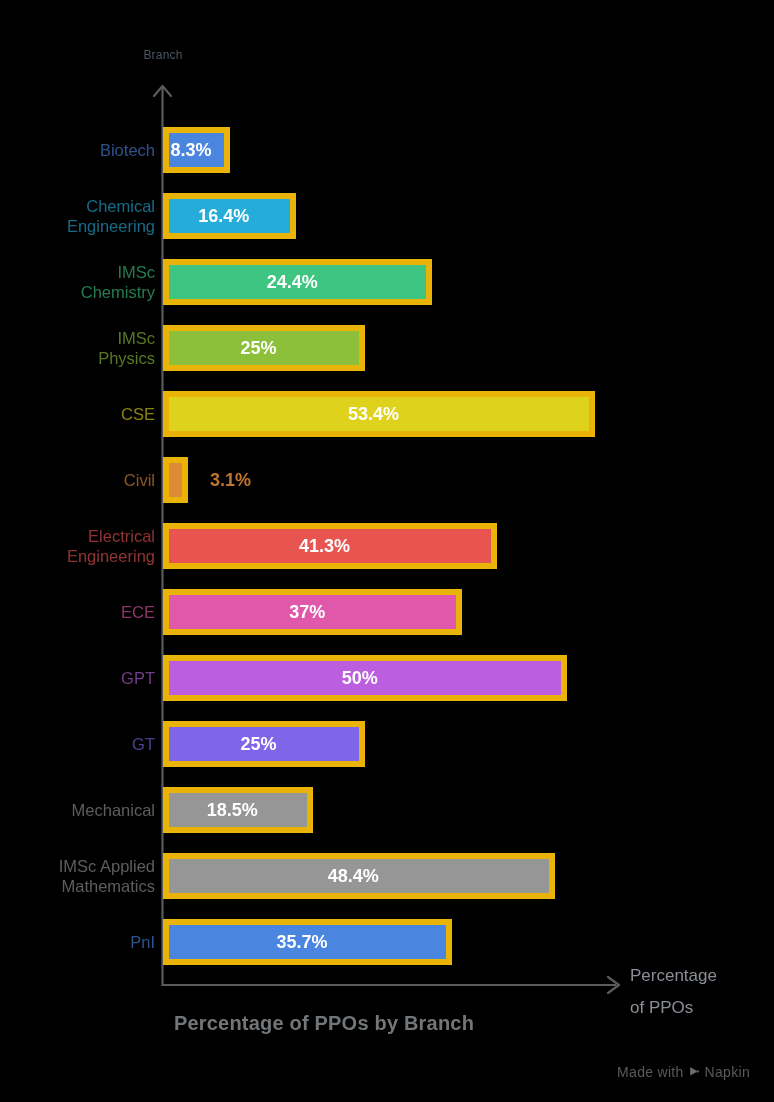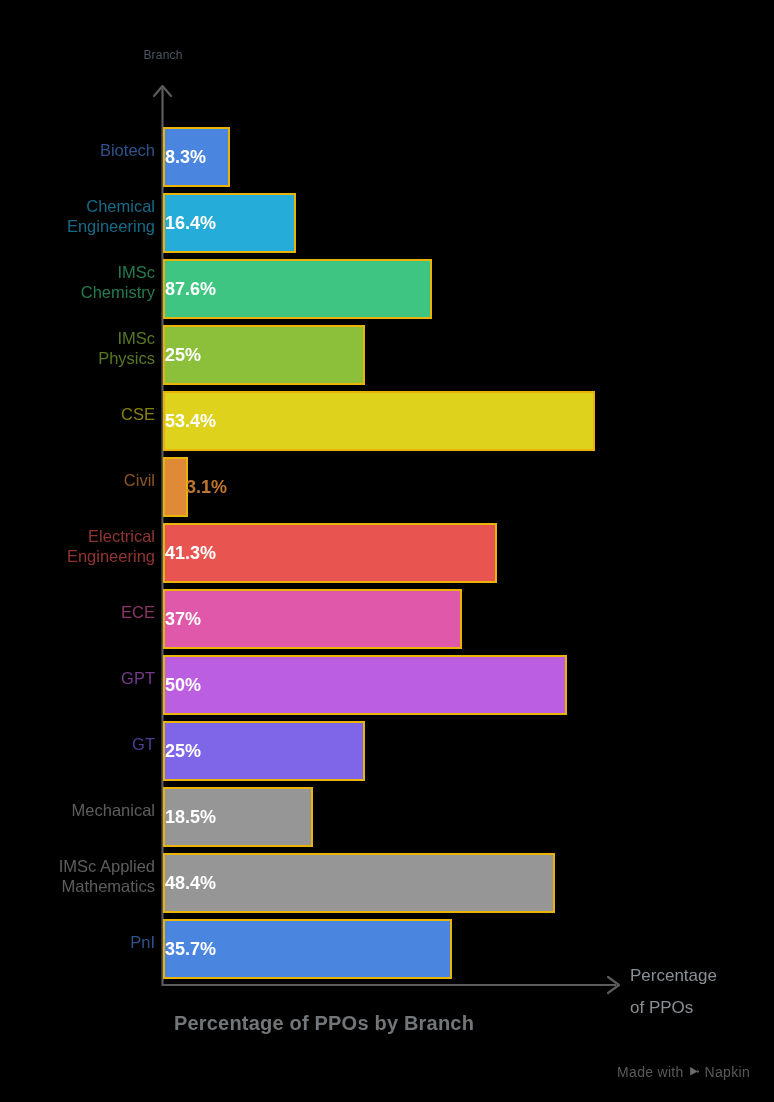--- a/index.html
+++ b/index.html
@@ -68,40 +68,40 @@
     line-height: 20px;
     white-space: pre-line;
   }
   .bar-wrap {
     position: absolute;
     left: 163px;
     top: 0;
     height: 46px;
   }
   .bar {
-    height: 60px;
+    height: 46px;
     box-sizing: border-box;
-    border: 2px solid #eab308;
+    border: 6px solid #eab308;
     display: flex;
     align-items: center;
-    justify-content: flex-start;
+    justify-content: center;
     position: relative;
   }
   .bar-value {
     font-size: 18px;
     font-weight: 700;
     color: #ffffff;
     padding-right: 11px;
     white-space: nowrap;
   }
   .bar-value.outside {
     position: absolute;
     left: 100%;
     padding-right: 0;
-    padding-left: 0;
+    padding-left: 28px;
   }
 
   
   .x-axis-caption {
     position: absolute;
     left: 630px;
     top: 960px;
     width: 130px;
     font-size: 17px;
     line-height: 32px;
@@ -174,21 +174,21 @@
           <div class="bar" style="background: rgb(38, 172, 217); width: 100%;">
             <span class="bar-value">16.4%</span>
           </div>
         </div>
       </div>
       <div class="row">
         <div class="row-label" style="color: rgb(61, 197, 129); opacity: 0.62;">IMSc
 Chemistry</div>
         <div class="bar-wrap" style="width: 269.393px;">
           <div class="bar" style="background: rgb(61, 197, 129); width: 100%;">
-            <span class="bar-value">87.6%</span>
+            <span class="bar-value">24.4%</span>
           </div>
         </div>
       </div>
       <div class="row">
         <div class="row-label" style="color: rgb(141, 192, 58); opacity: 0.62;">IMSc
 Physics</div>
         <div class="bar-wrap" style="width: 202.247px;">
           <div class="bar" style="background: rgb(141, 192, 58); width: 100%;">
             <span class="bar-value">25%</span>
           </div>

